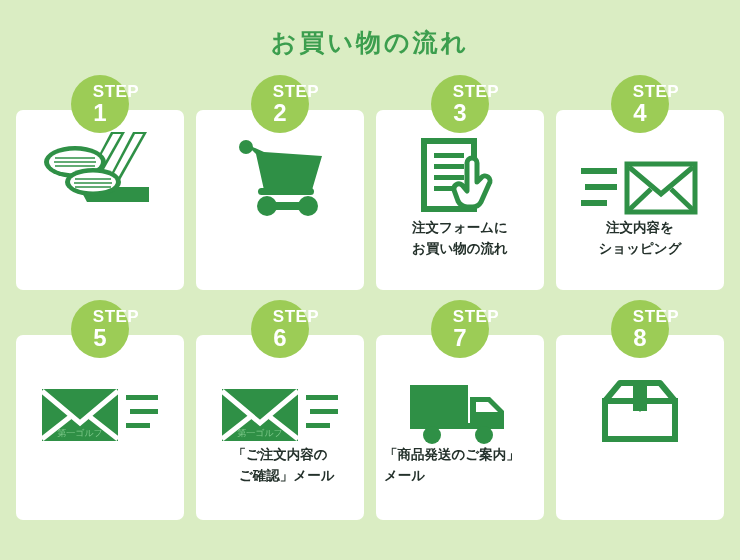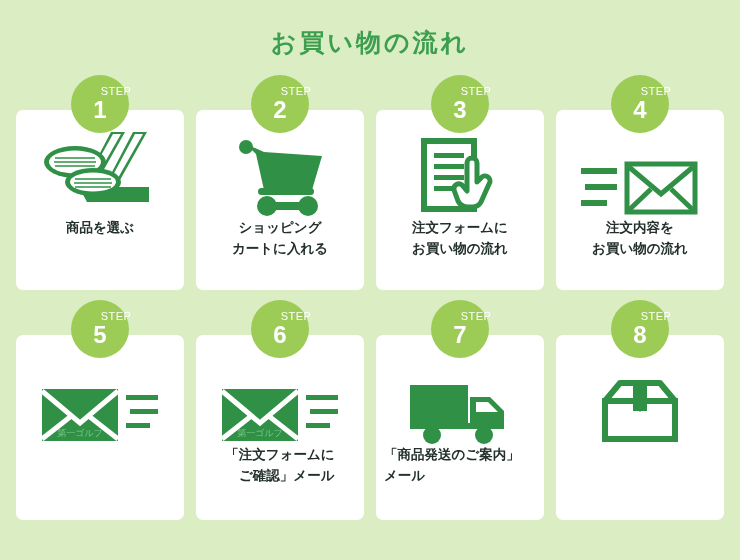--- a/index.html
+++ b/index.html
@@ -49,21 +49,21 @@
     border-radius: 50%;
     background: #9ccc56;
     color: #ffffff;
     display: flex;
     flex-direction: column;
     align-items: center;
     justify-content: center;
     z-index: 3;
     line-height: 1;
   }
-  .badge-word { font-size: 11px; font-weight: normal; letter-spacing: .5px; margin-bottom: 1px; padding-left: 32px; }
+  .badge-word { font-size: 17px; font-weight: bold; letter-spacing: .5px; margin-bottom: 1px; padding-left: 32px; }
   .badge-num { font-size: 24px; font-weight: bold; }
 
   .icon-wrap {
     height: 108px;
     width: 100%;
     display: flex;
     align-items: flex-end;
     justify-content: center;
     padding-top: 18px;
   }
@@ -115,42 +115,39 @@
           </g>
           <ellipse cx="52" cy="50" rx="28" ry="14" fill="#2f9046"></ellipse>
           <ellipse cx="52" cy="50" rx="23" ry="9.5" fill="#ffffff"></ellipse>
           <g stroke="#2f9046" stroke-width="1.5">
             <line x1="34" y1="47" x2="70" y2="47"></line>
             <line x1="33" y1="51" x2="71" y2="51"></line>
             <line x1="34" y1="55" x2="70" y2="55"></line>
           </g>
         </svg>
       </div>
-      <div class="caption">商品を選ぶ</div>
     </div>
 
     <div class="card row1">
       <div class="badge">
         <span class="badge-word">STEP</span>
         <span class="badge-num">2</span>
       </div>
       <div class="icon-wrap">
         <svg width="92" height="80" viewBox="0 0 92 80">
           <g fill="#2f9046">
             <circle cx="12" cy="9" r="7"></circle>
             <path d="M12 6 L30 14 L88 18 L78 52 L30 52 L22 16 Z"></path>
             <rect x="24" y="50" width="56" height="7" rx="3.5"></rect>
             <circle cx="33" cy="68" r="10"></circle>
             <circle cx="74" cy="68" r="10"></circle>
             <rect x="33" y="64" width="41" height="8"></rect>
           </g>
         </svg>
       </div>
-      <div class="caption">ショッピング
-カートに入れる</div>
     </div>
 
     <div class="card row1">
       <div class="badge">
         <span class="badge-word">STEP</span>
         <span class="badge-num">3</span>
       </div>
       <div class="icon-wrap">
         <svg width="78" height="80" viewBox="0 0 78 80">
           <rect x="3" y="3" width="50" height="68" fill="none" stroke="#2f9046" stroke-width="6"></rect>
@@ -180,21 +177,21 @@
             <rect x="0" y="10" width="36" height="6"></rect>
             <rect x="4" y="26" width="32" height="6"></rect>
             <rect x="0" y="42" width="26" height="6"></rect>
           </g>
           <rect x="46" y="6" width="68" height="48" fill="none" stroke="#2f9046" stroke-width="5"></rect>
           <path d="M48 9 L80 36 L112 9" fill="none" stroke="#2f9046" stroke-width="5"></path>
           <path d="M48 52 L70 31 M112 52 L90 31" fill="none" stroke="#2f9046" stroke-width="5"></path>
         </svg>
       </div>
       <div class="caption">注文内容を
-お買い物の流れ</div>
+ショッピング</div>
     </div>
 
     <div class="card row2">
       <div class="badge">
         <span class="badge-word">STEP</span>
         <span class="badge-num">5</span>
       </div>
       <div class="icon-wrap">
         <svg width="120" height="62" viewBox="0 0 120 62">
           <rect x="2" y="6" width="76" height="52" fill="#2f9046"></rect>
@@ -221,21 +218,21 @@
           <path d="M2 8 L40 40 L78 8" fill="none" stroke="#ffffff" stroke-width="5"></path>
           <path d="M2 56 L30 34 M78 56 L50 34" fill="none" stroke="#ffffff" stroke-width="5"></path>
           <text x="40" y="53" text-anchor="middle" font-size="9" fill="#7fc98c" font-family="'Liberation Sans', sans-serif">第一ゴルフ</text>
           <g fill="#2f9046">
             <rect x="86" y="12" width="32" height="5"></rect>
             <rect x="90" y="26" width="28" height="5"></rect>
             <rect x="86" y="40" width="24" height="5"></rect>
           </g>
         </svg>
       </div>
-      <div class="caption">「注文フォームに
+      <div class="caption">「ご注文内容の
 　ご確認」メール</div>
     </div>
 
     <div class="card row2">
       <div class="badge">
         <span class="badge-word">STEP</span>
         <span class="badge-num">7</span>
       </div>
       <div class="icon-wrap">
         <svg width="104" height="66" viewBox="0 0 104 66">

